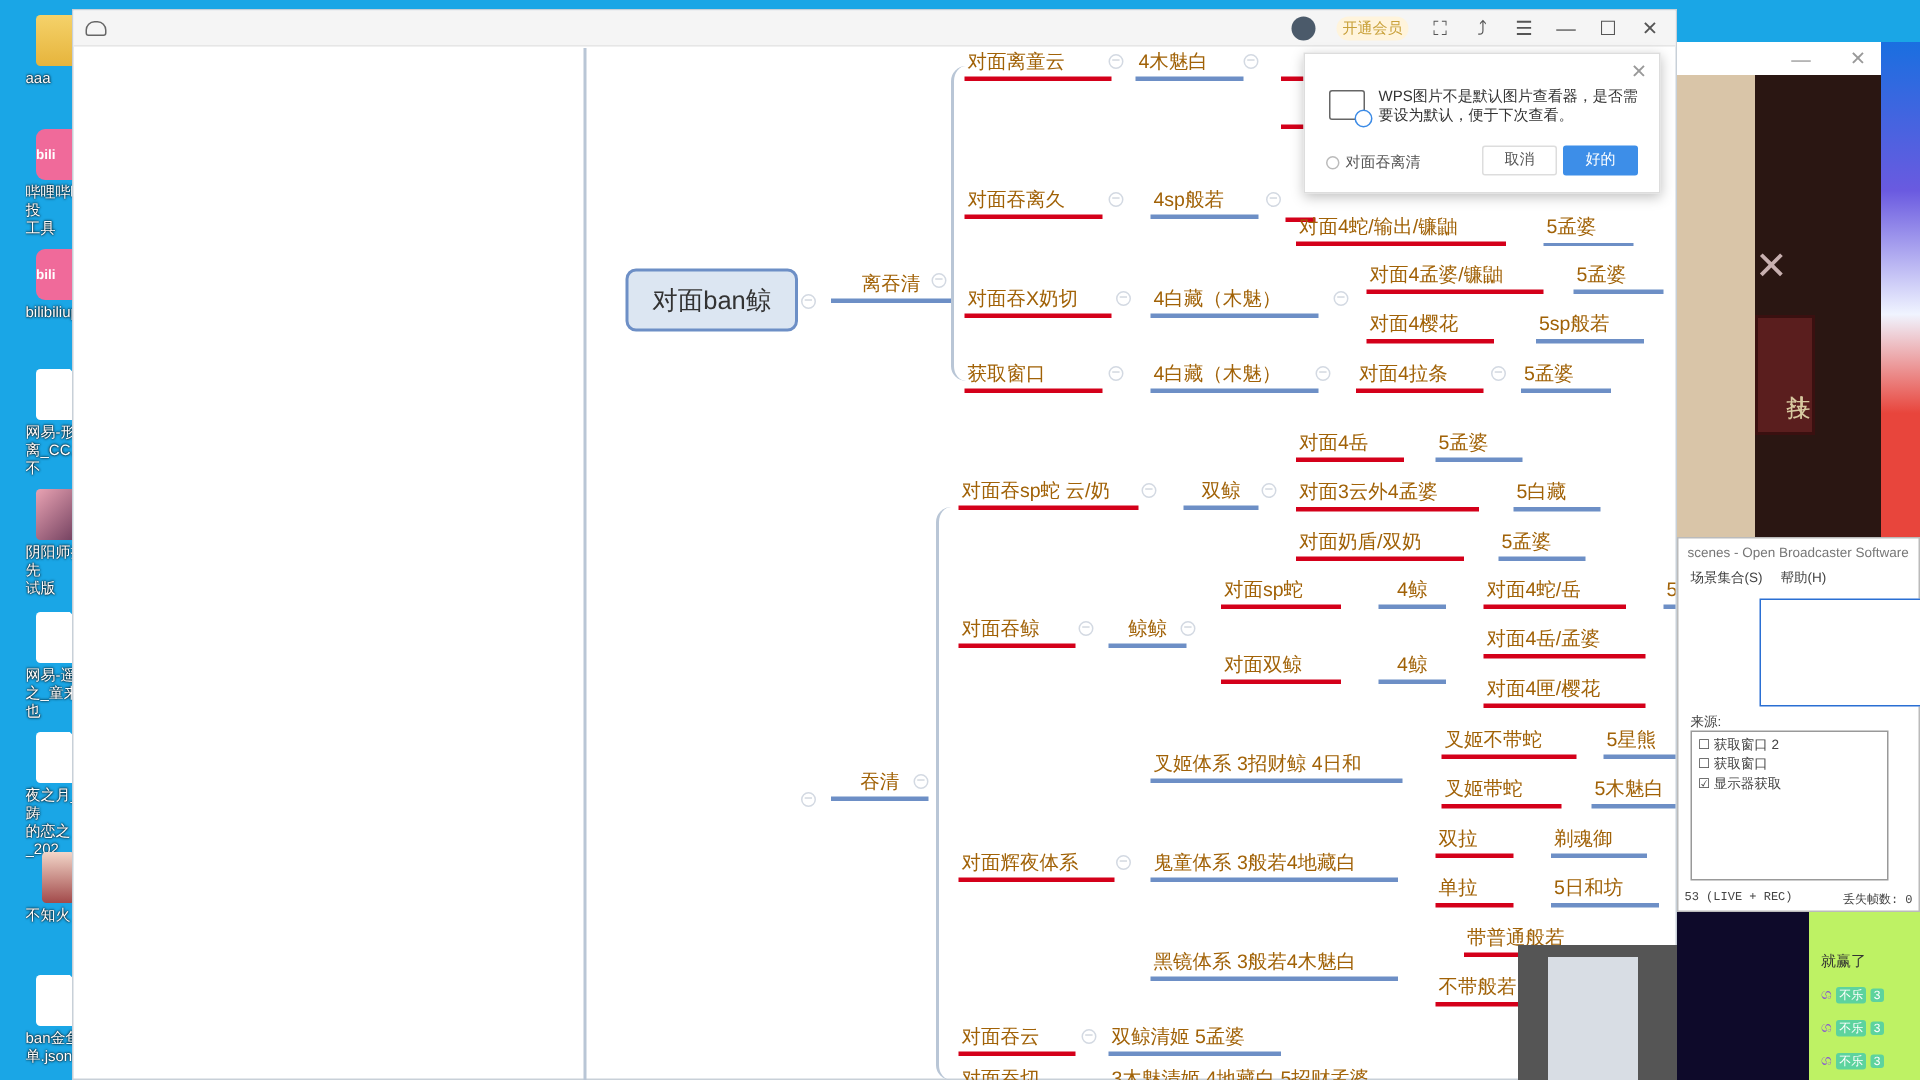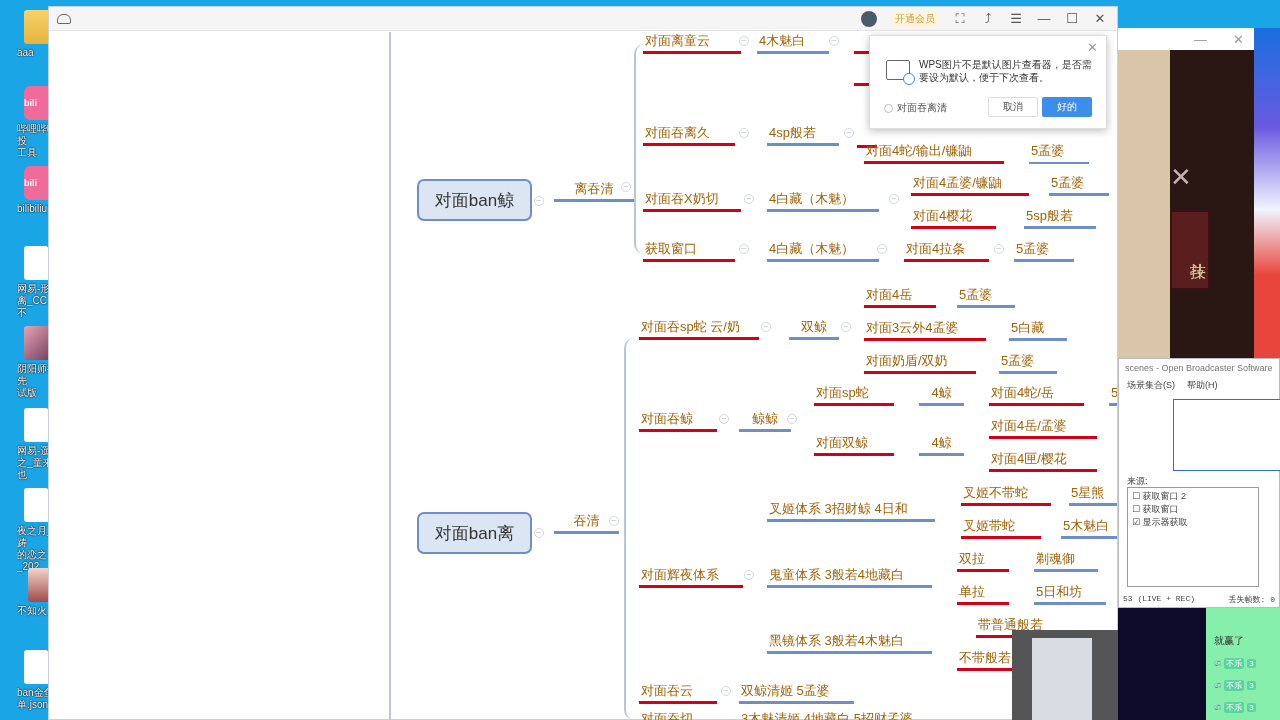--- a/index.html
+++ b/index.html
@@ -48,21 +48,21 @@
 #video-win .sign{position:absolute;left:52px;top:160px;width:40px;height:80px;background:#5a1e1e;border:2px solid #3a1010;color:#d8c9a0;font-size:16px;writing-mode:vertical-rl;text-align:center}
 #video-win .xm{position:absolute;left:52px;top:112px;color:#c8b0b0;font-size:26px}
 #promo{position:absolute;left:1254px;top:28px;width:26px;height:330px;background:linear-gradient(#1a6fe0,#6a5ae0 30%,#f0f4ff 55%,#e8453c 75%)}
 #obs{position:absolute;left:1118px;top:358px;width:162px;height:250px;background:#ffffff;border:1px solid #bbb;font-size:9px;color:#444}
 #obs .t{padding:4px 6px;color:#777;white-space:nowrap;overflow:hidden}
 #obs .menu{padding:2px 8px;display:flex;gap:12px}
 #obs .prev{position:absolute;left:54px;top:40px;width:108px;height:72px;background:#fff;border:1px solid #2a6fd3}
 #obs .src-l{position:absolute;left:8px;top:116px}
 #obs .list{position:absolute;left:8px;top:128px;width:132px;height:100px;background:#fff;border:1px solid #999;padding:2px 4px;line-height:13px}
 #obs .status{position:absolute;left:0;bottom:2px;width:100%;display:flex;justify-content:space-between;padding:0 4px;font-family:"Liberation Mono",monospace;font-size:8px}
-#chat{position:absolute;left:1206px;top:608px;width:74px;height:112px;background:#86efac;font-size:10px}
+#chat{position:absolute;left:1206px;top:608px;width:74px;height:112px;background:#bef264;font-size:10px}
 #chat .row{display:flex;align-items:center;gap:3px;height:22px;padding-left:8px}
 #chat .badge{background:#5dd39e;color:#fff;font-size:8px;padding:0 2px;border-radius:2px}
 #live-panel{position:absolute;left:1118px;top:608px;width:88px;height:112px;background:#0e0a2a}
 #mini{position:absolute;left:1012px;top:630px;width:106px;height:90px;background:#555}
 #mini .inner{position:absolute;left:20px;top:8px;width:60px;height:82px;background:#d8dde4}
 </style>
 </head>
 <body>
 
 <div>
@@ -183,21 +183,20 @@
     <div class="node b" style="left:975px;top:175px;width:72px">5sp般若</div>
 
     <div class="node r" style="left:594px;top:208px;width:92px">获取窗口</div>
     <div class="col" style="left:690px;top:212px">−</div>
     <div class="node b" style="left:718px;top:208px;width:112px">4白藏（木魅）</div>
     <div class="col" style="left:828px;top:212px">−</div>
     <div class="node r" style="left:855px;top:208px;width:85px">对面4拉条</div>
     <div class="col" style="left:945px;top:212px">−</div>
     <div class="node b" style="left:965px;top:208px;width:60px">5孟婆</div>
 
-    <div class="l1" style="left:368px;top:480px">对面ban离</div>
     <div class="col" style="left:485px;top:496px">−</div>
     <div class="node b" style="left:505px;top:480px;width:65px;text-align:center">吞清</div>
     <div class="col" style="left:560px;top:484px">−</div>
     <div class="branch" style="left:575px;top:306px;height:382px;width:10px"></div>
 
     <div class="node r" style="left:590px;top:286px;width:120px">对面吞sp蛇 云/奶</div>
     <div class="col" style="left:712px;top:290px">−</div>
     <div class="node b" style="left:740px;top:286px;width:50px;text-align:center">双鲸</div>
     <div class="col" style="left:792px;top:290px">−</div>
     <div class="node r" style="left:815px;top:254px;width:72px">对面4岳</div>

